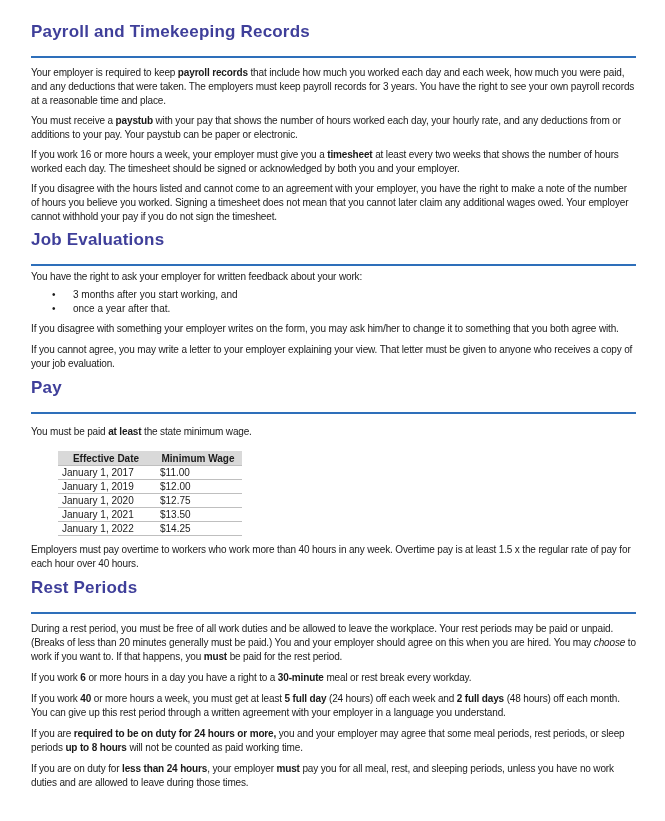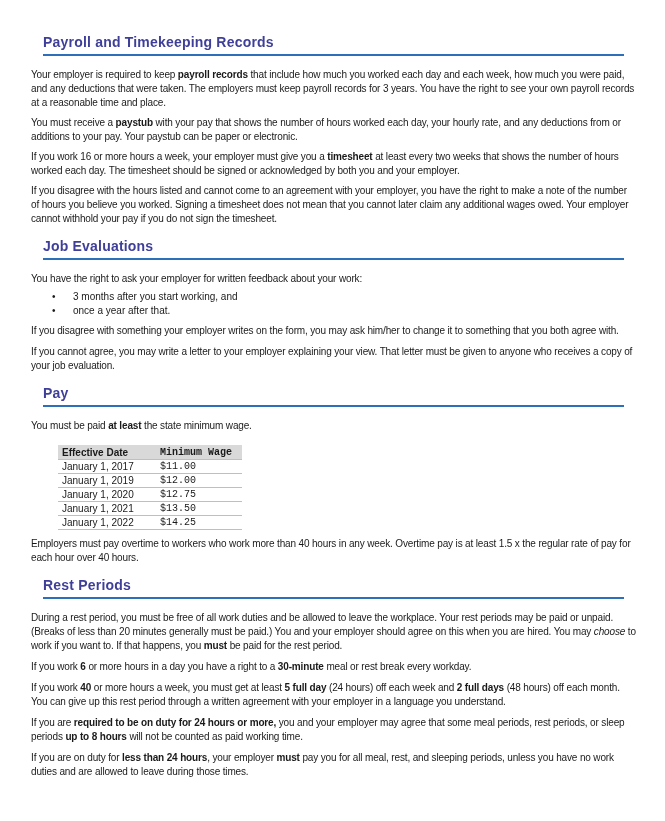--- a/index.html
+++ b/index.html
@@ -1,34 +1,34 @@
 <!DOCTYPE html>
 <html><head>
 <meta charset="utf-8">
 <style>
   html, body { margin:0; padding:0; background:#ffffff; }
   body { width:665px; height:821px; position:relative; overflow:hidden;
          font-family:"Liberation Sans", sans-serif; color:#1a1a1a; }
   .page { position:absolute; left:31px; top:22px; width:605px; }
-  h2 { margin:12px; font-size:14px; font-weight:bold; color:#3f3f9a;
-       letter-spacing:0.2px; padding-bottom:4px; border-bottom:2px solid #2e6fba; }
+  h2 { margin:0; font-size:17px; font-weight:bold; color:#3f3f9a;
+       letter-spacing:0.2px; padding-bottom:14px; border-bottom:2px solid #2e6fba; }
   p { margin:0; font-size:10px; line-height:14px; letter-spacing:-0.15px; }
   .sec1 p { margin-top:6px; }
   .sec1 p:first-of-type { margin-top:8px; }
   b { font-weight:bold; }
   i { font-style:italic; }
   .gap { margin-top:7px; }
   ul { margin:4px 0 0 0; padding:0; list-style:none; }
   ul li { font-size:10px; line-height:13.5px; position:relative; padding-left:42px; }
   ul li .bullet { position:absolute; left:21px; top:0; }
   table { border-collapse:collapse; margin:12px 0 0 27px; font-size:10px; }
-  th { background:#d9d9d9; text-align:left; font-weight:bold; padding:1px 6px 0 4px; height:13px; border-bottom:1px solid #bfbfbf; }
+  th { background:#d9d9d9; text-align:center; font-weight:bold; padding:1px 6px 0 4px; height:13px; border-bottom:1px solid #bfbfbf; }
   td { padding:0 6px 0 4px; height:13px; border-bottom:1px solid #bfbfbf; }
   th:first-child, td:first-child { width:88px; }
-  th:last-child, td:last-child { width:76px;font-family:Liberation Mono, monospace; }
+  th:last-child, td:last-child { width:76px; }
 </style>
 </head>
 <body>
 
 <div class="page">
 
   <section class="sec1">
     <h2>Payroll and Timekeeping Records</h2>
     <p><span>Your employer is required to keep </span><b>payroll records</b><span> that include how much you worked each day and each week, how much you were paid, and any deductions that were taken.  The employers must keep payroll records for 3 years. You have the right to see your own payroll records at a reasonable time and place.</span></p>
     <p><span>You must receive a </span><b>paystub</b><span> with your pay that shows the number of hours worked each day, your hourly rate, and any deductions from or additions to your pay.  Your paystub can be paper or electronic.</span></p>

